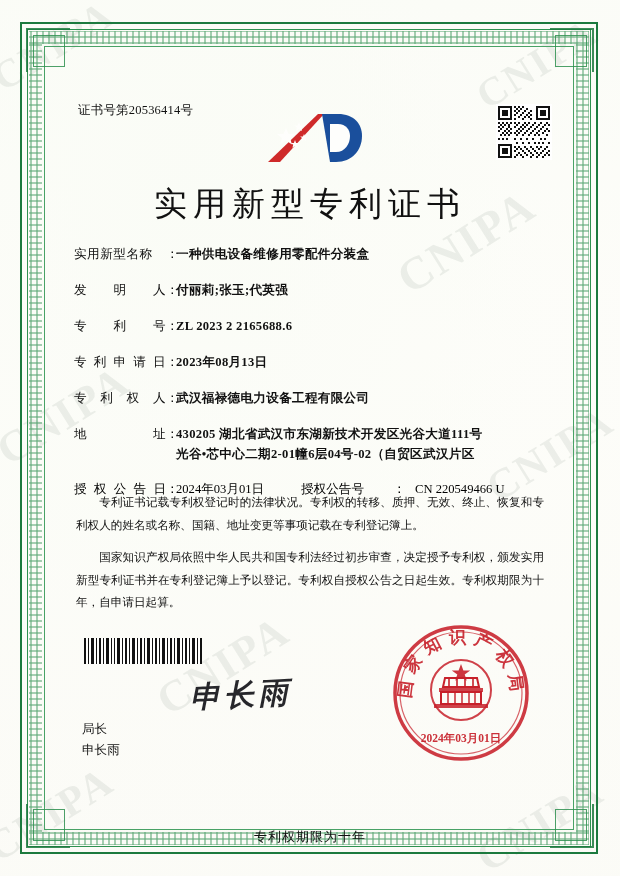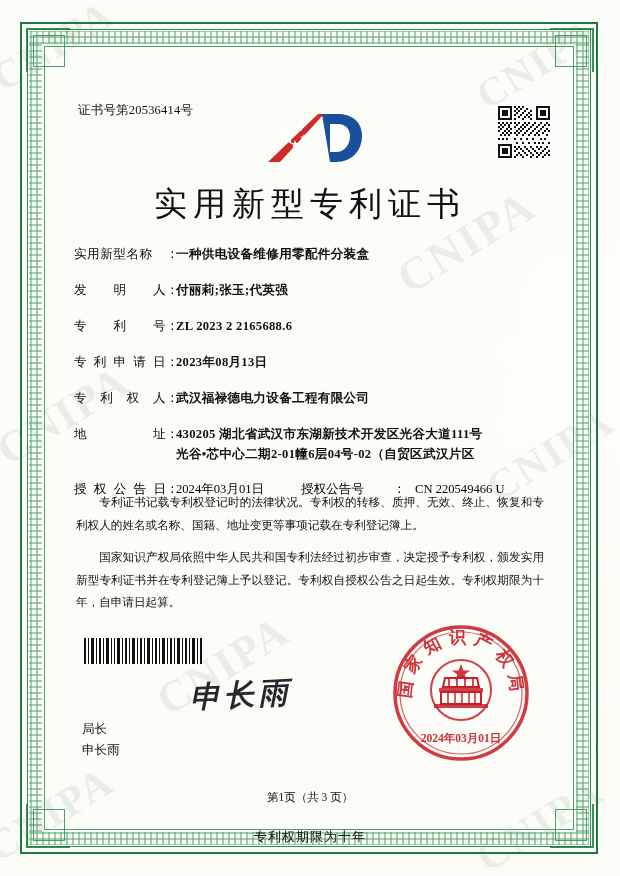--- a/index.html
+++ b/index.html
@@ -594,17 +594,16 @@
           <path d="M-22,-2 L22,-2 L22,2 L-22,2 Z" fill="#c7202a" opacity="0.85"></path>
           <path d="M-16,-12 L16,-12 L18,-3 L-18,-3 Z" fill="none" stroke="#c7202a" stroke-width="2"></path>
           <path d="M-12,-12 L-12,-3 M-4,-12 L-4,-3 M4,-12 L4,-3 M12,-12 L12,-3" stroke="#c7202a" stroke-width="1.6"></path>
           <path d="M-13,2 L-13,14 M-6,2 L-6,14 M1,2 L1,14 M8,2 L8,14 M14,2 L14,14" stroke="#c7202a" stroke-width="1.4"></path>
           <polygon points="0,-26 2.4,-19.5 9.2,-19.5 3.7,-15.6 5.8,-9.2 0,-13.1 -5.8,-9.2 -3.7,-15.6 -9.2,-19.5 -2.4,-19.5" fill="#c7202a" opacity="0.9"></polygon>
         </g>
         <text x="71" y="120" text-anchor="middle" font-family="Liberation Serif, serif" font-size="11.5" font-weight="bold" fill="#c7202a" opacity="0.92">2024年03月01日</text>
       </svg>
     </div>
 
-    <div class="page-num">第1页（共 3 页）</div>
   </div>
 
   <div class="footer-note">专利权期限为十年</div>
 </div>
 
 </body></html>

